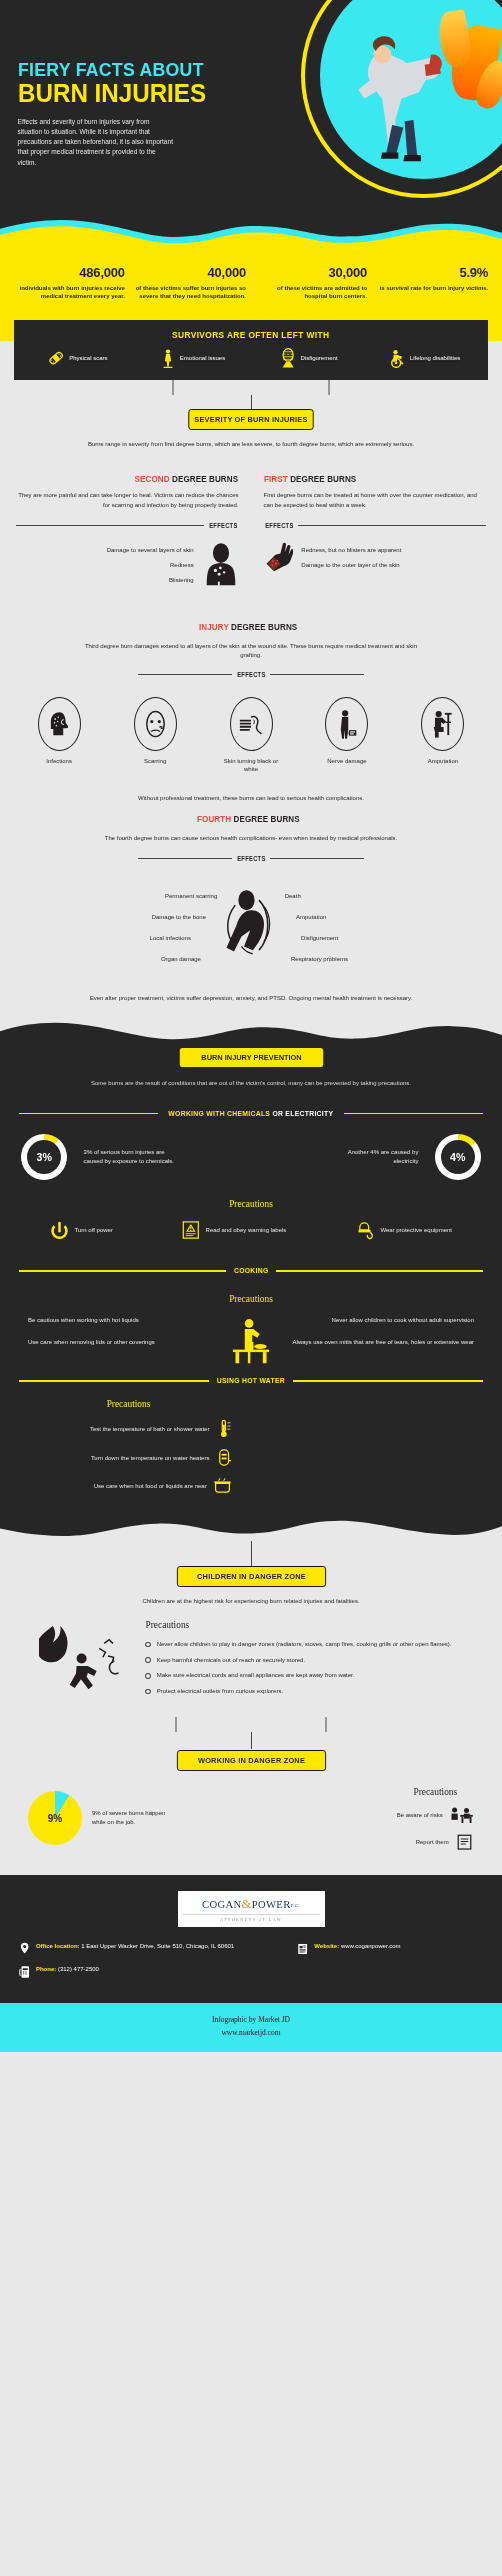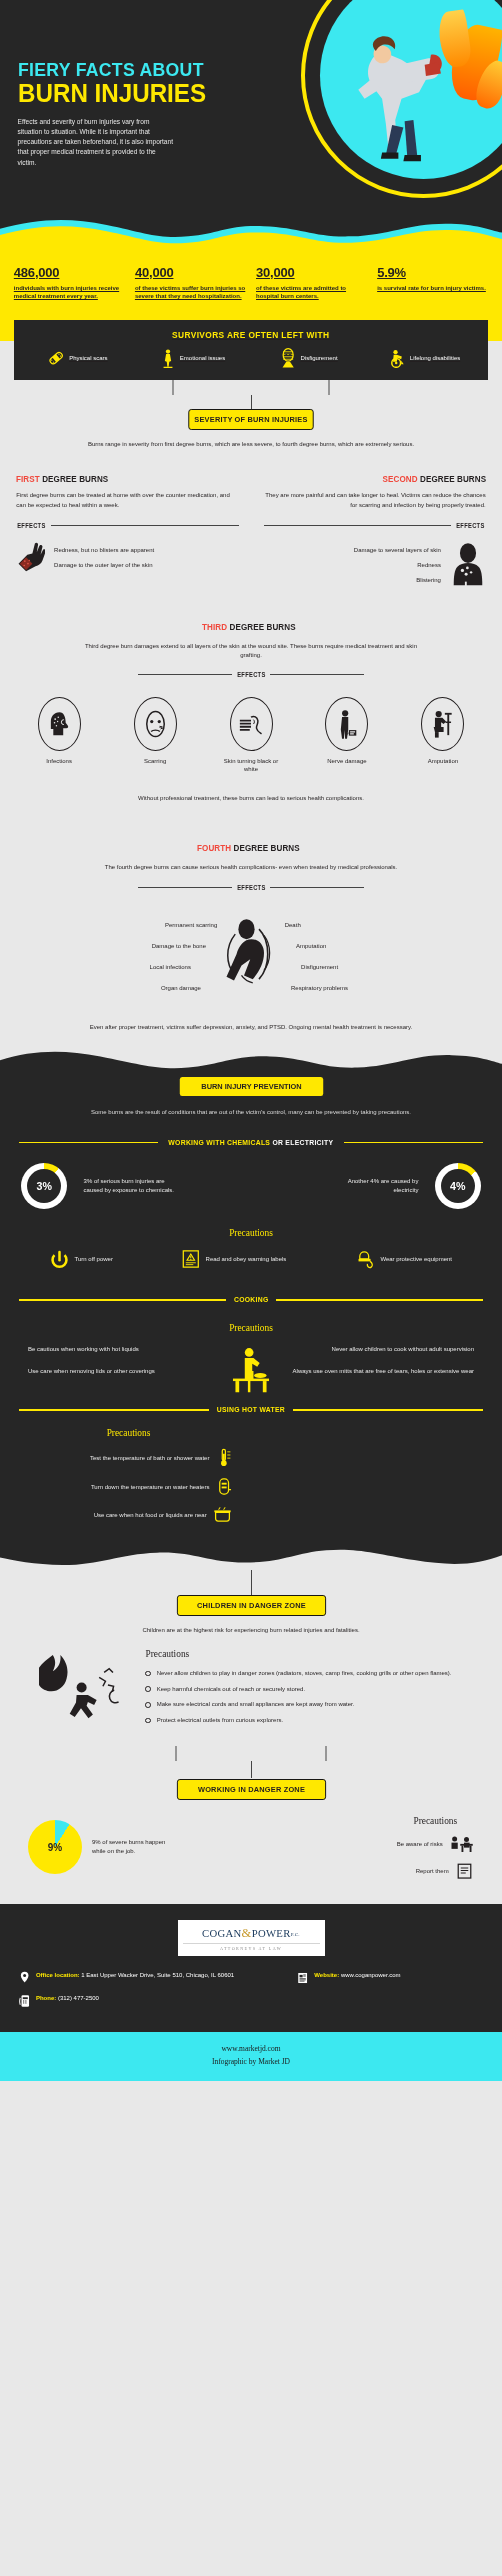--- a/index.html
+++ b/index.html
@@ -58,21 +58,21 @@
     margin-top:10px; color:#e6e6e6; font-size:6.6px; line-height:1.55;
     width:157px;
   }
 
   
   .wave { display:block; width:502px; height:35px; margin-top:-35px; position:relative; z-index:2;}
 
   
   .stats-band { background:#ffe800; padding:14px 8.8px 19px; }
   .stats-row { display:flex; }
-  .stat { flex:1; text-align:left; padding:0 5px;text-decoration:underline; }
+  .stat { flex:1; text-align:right; padding:0 5px; }
   .stat-num { font-size:13px; font-weight:bold; color:#231f20; letter-spacing:-0.2px;}
   .stat-desc { font-size:6px; font-weight:bold; color:#231f20; margin-top:4.4px; line-height:1.35; }
 
   
   .survivors {
     background:#262626; margin:0 14px; padding:10px 6.3px 11.3px;
     position:relative; z-index:3;text-decoration:underline;
   }
   .survivors-title {
     text-align:center; color:#ffe800; font-weight:bold; font-size:8.8px;
@@ -336,45 +336,20 @@
   <div class="connector">
     <div class="bracket" style="top:0;"></div>
     <div class="stem" style="top:15px;height:14px;"></div>
   </div>
 
   <div class="pill">SEVERITY OF BURN INJURIES</div>
   <div class="section">
     <p class="center-note">Burns range in severity from first degree burns, which are less severe, to fourth degree burns, which are extremely serious.</p>
 
     <div class="degrees">
-      <div class="deg-col">
-        <div class="deg-head">
-          <em>FIRST</em><span> DEGREE BURNS</span>
-        </div>
-        <p class="deg-body">First degree burns can be treated at home with over the counter medication, and can be expected to heal within a week.</p>
-        <div class="eff-rule">
-          <span class="lbl">EFFECTS</span>
-          <span class="line"></span>
-        </div>
-        <div class="eff-list">
-          <svg width="29" height="34" viewBox="0 0 46 54">
-            <path d="M30 4c2-2 5-1 5 2l-2 12 4-10c1-3 5-2 5 1l-3 13 4-8c2-2 5 0 4 3l-5 14c-2 5-6 8-11 9L16 48 4 36 18 22l8-2z" fill="#231f20"></path>
-            <path d="M16 26l10 10-10 10-10-10z" fill="#8c2b22"></path>
-            <circle cx="14" cy="32" r="1.3" fill="#e05a4a"></circle>
-              <circle cx="19" cy="36" r="1.3" fill="#e05a4a"></circle>
-            <circle cx="13" cy="39" r="1.3" fill="#e05a4a"></circle>
-              <circle cx="21" cy="31" r="1.1" fill="#e05a4a"></circle>
-          </svg>
-          <ul>
-            <li>Redness, but no blisters are apparent</li>
-            <li>Damage to the outer layer of the skin</li>
-          </ul>
-        </div>
-      </div>
-
       <div class="deg-col right">
         <div class="deg-head">
           <em>SECOND</em><span> DEGREE BURNS</span>
         </div>
         <p class="deg-body">They are more painful and can take longer to heal. Victims can reduce the chances for scarring and infection by being properly treated.</p>
         <div class="eff-rule">
           <span class="line"></span>
           <span class="lbl">EFFECTS</span>
         </div>
         <div class="eff-list right">
@@ -387,25 +362,50 @@
             <ellipse cx="29" cy="16" rx="13" ry="16" fill="#231f20"></ellipse>
             <path d="M12 38c4-4 10-6 17-6s13 2 17 6c5 5 6 16 6 30H6c0-14 1-25 6-30z" fill="#231f20"></path>
             <circle cx="20" cy="44" r="2.6" fill="#e8e8e8"></circle>
               <circle cx="28" cy="40" r="2.2" fill="#e8e8e8"></circle>
             <circle cx="26" cy="50" r="2.4" fill="#e8e8e8"></circle>
               <circle cx="34" cy="47" r="1.9" fill="#e8e8e8"></circle>
             <rect x="24" y="62" width="3" height="10" fill="#e8e8e8"></rect>
           </svg>
         </div>
       </div>
+
+      <div class="deg-col">
+        <div class="deg-head">
+          <em>FIRST</em><span> DEGREE BURNS</span>
+        </div>
+        <p class="deg-body">First degree burns can be treated at home with over the counter medication, and can be expected to heal within a week.</p>
+        <div class="eff-rule">
+          <span class="lbl">EFFECTS</span>
+          <span class="line"></span>
+        </div>
+        <div class="eff-list">
+          <svg width="29" height="34" viewBox="0 0 46 54">
+            <path d="M30 4c2-2 5-1 5 2l-2 12 4-10c1-3 5-2 5 1l-3 13 4-8c2-2 5 0 4 3l-5 14c-2 5-6 8-11 9L16 48 4 36 18 22l8-2z" fill="#231f20"></path>
+            <path d="M16 26l10 10-10 10-10-10z" fill="#8c2b22"></path>
+            <circle cx="14" cy="32" r="1.3" fill="#e05a4a"></circle>
+              <circle cx="19" cy="36" r="1.3" fill="#e05a4a"></circle>
+            <circle cx="13" cy="39" r="1.3" fill="#e05a4a"></circle>
+              <circle cx="21" cy="31" r="1.1" fill="#e05a4a"></circle>
+          </svg>
+          <ul>
+            <li>Redness, but no blisters are apparent</li>
+            <li>Damage to the outer layer of the skin</li>
+          </ul>
+        </div>
+      </div>
     </div>
 
     <div style="margin-top:29px;text-align:center;">
       <div class="deg-head" style="display:inline-block;transform:scaleX(.95);">
-        <em>THIRD</em><span> DEGREE BURNS</span>
+        <em>INJURY</em><span> DEGREE BURNS</span>
       </div>
     </div>
     <p class="center-note">Third degree burn damages extend to all layers of the skin at the wound site. These burns require medical treatment and skin grafting.</p>
     <div class="eff-rule ctr">
       <span class="line"></span>
       <span class="lbl">EFFECTS</span>
       <span class="line"></span>
     </div>
 
     <div class="icon-row">
@@ -468,21 +468,21 @@
             <rect x="24" y="6" width="11" height="3" fill="#231f20"></rect>
             <rect x="25" y="20" width="9" height="2.4" fill="#231f20"></rect>
           </svg>
         </div>
         <div class="icon-cap">Amputation</div>
       </div>
     </div>
 
     <p class="center-note" style="margin-top:21.3px;">Without professional treatment, these burns can lead to serious health complications.</p>
 
-    <div style="margin-top:39px;text-align:center;">
+    <div style="margin-top:10px;text-align:center;">
       <div class="deg-head" style="display:inline-block;transform:scaleX(.95);">
         <em>FOURTH</em><span> DEGREE BURNS</span>
       </div>
     </div>
     <p class="center-note">The fourth degree burns can cause serious health complications- even when treated by medical professionals.</p>
     <div class="eff-rule ctr">
       <span class="line"></span>
       <span class="lbl">EFFECTS</span>
       <span class="line"></span>
     </div>
@@ -765,18 +765,18 @@
             <rect x="4" y="6" width="5" height="4" fill="#262626"></rect>
             <path d="M10 6h4M10 8h4M4 12h10M4 14h10M4 16h8" stroke="#262626" stroke-width="1.2"></path>
           </svg>
           <div><b>Website:</b> <span>www.coganpower.com</span></div>
         </div>
       </div>
     </div>
   </div>
 
   <div class="credit">
+    <div>Infographic by Market JD</div>
     <div>www.marketjd.com</div>
-    <div>Infographic by Market JD</div>
   </div>
 
 </div>
 
 
 </body></html>

